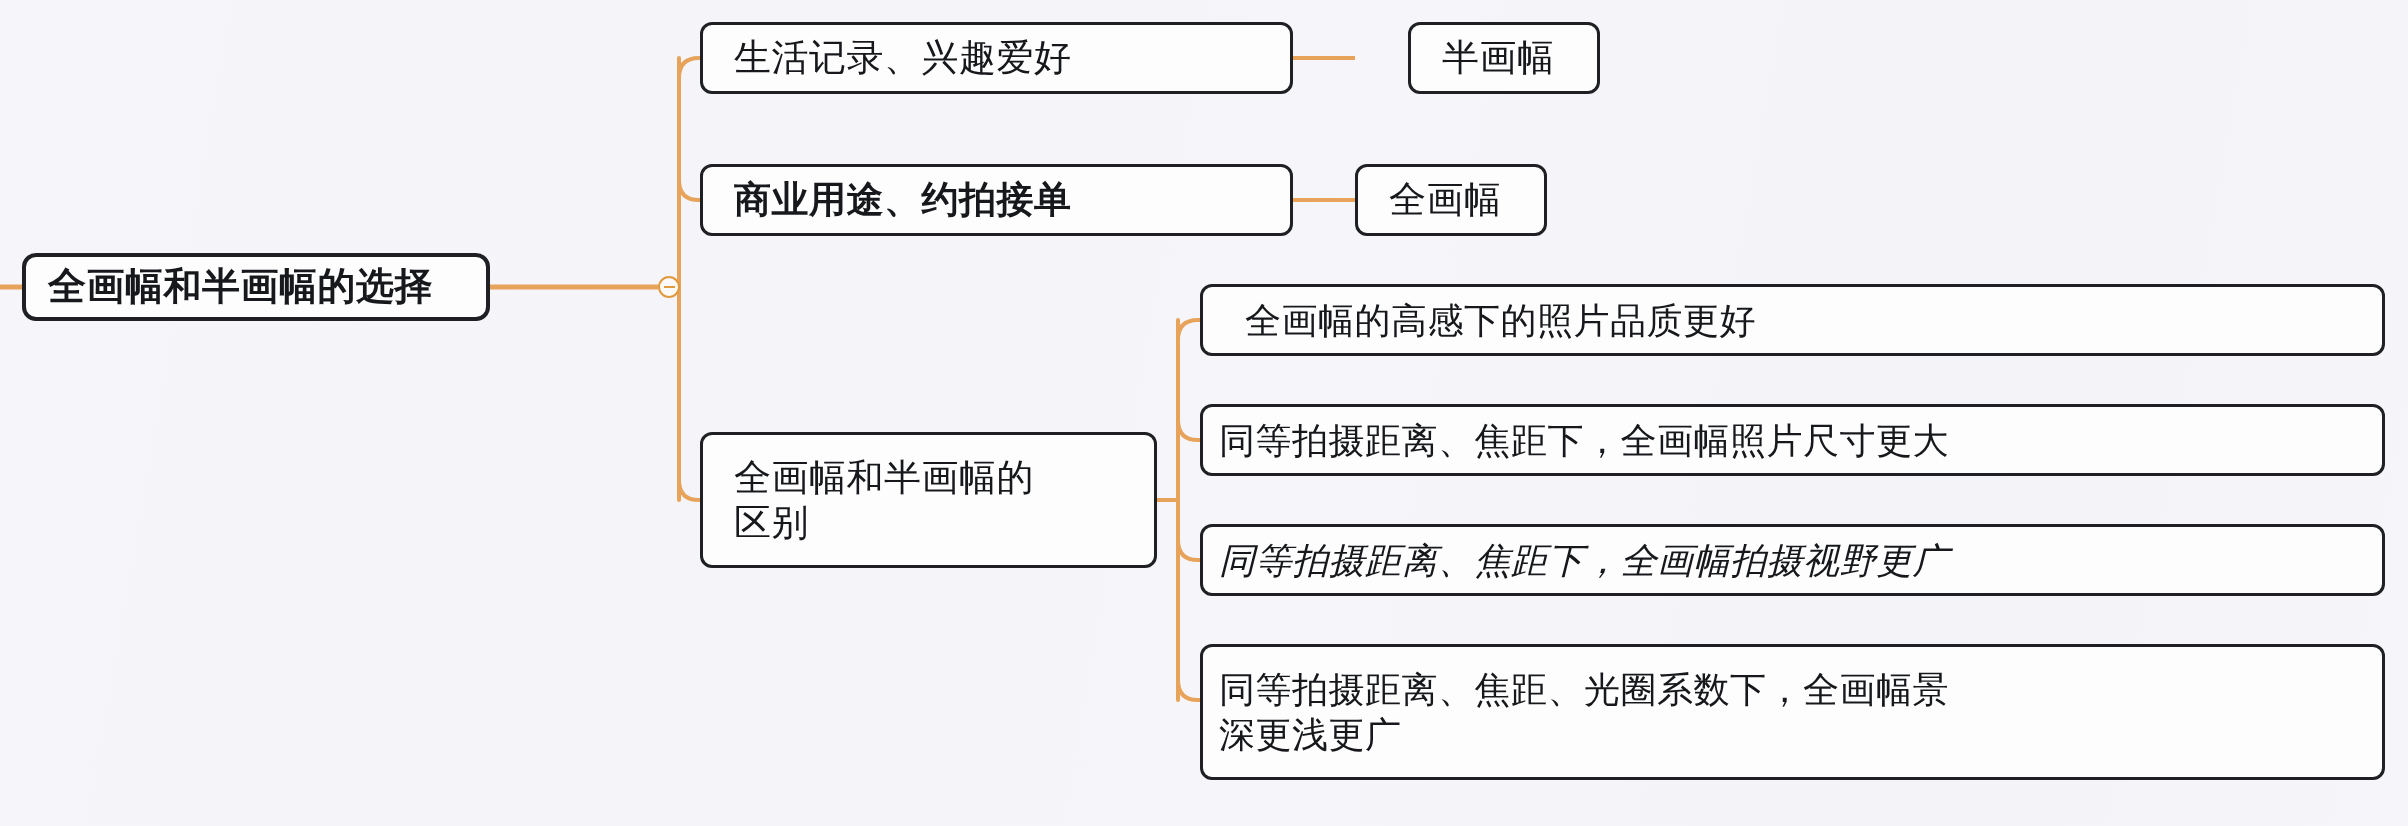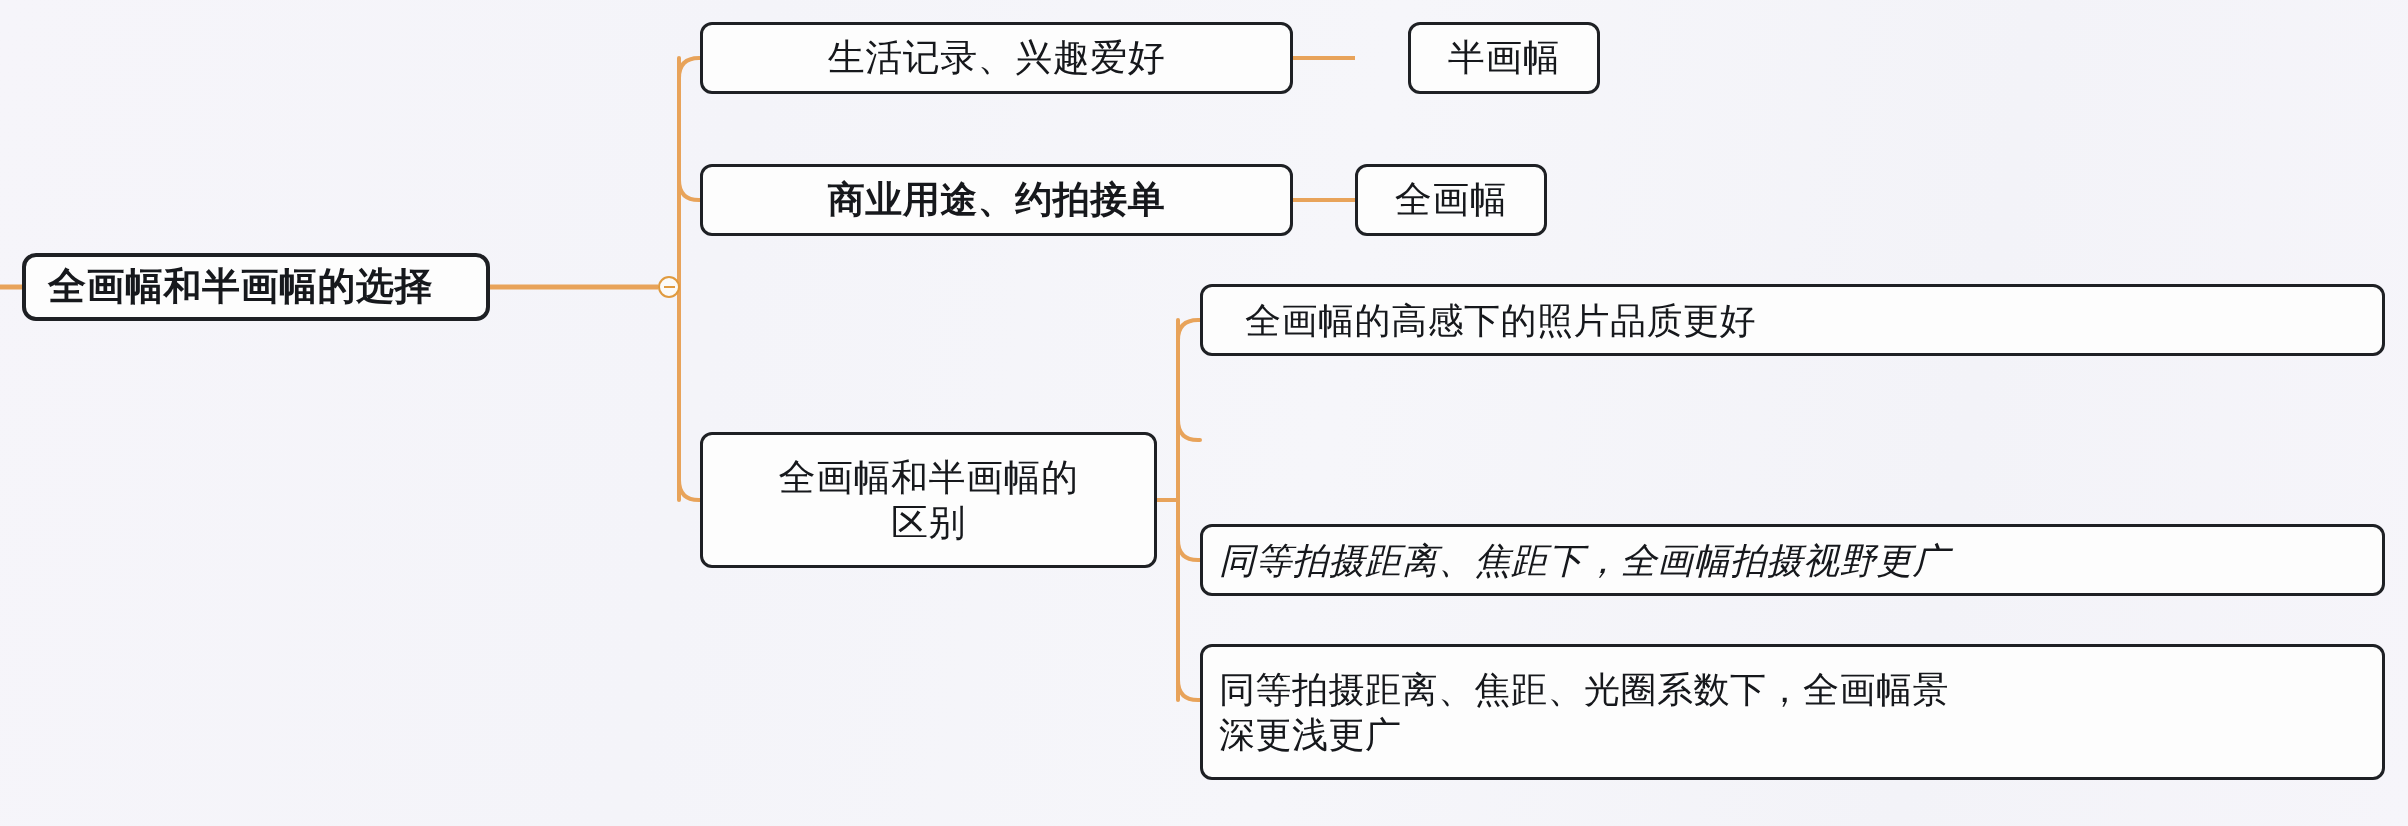--- a/index.html
+++ b/index.html
@@ -56,23 +56,22 @@
     border-radius: 14px;
     font-weight: bold;
     font-size: 38px;
     padding: 0 22px;
     line-height: 1.25;
   }
 
   
   .node.branch {
     font-size: 37px;
-    padding: 0 16px;
+    padding: 0 31px;
     line-height: 1.22;
-    text-align: center;
   }
 
   .node.detail {
     font-size: 36px;
     padding: 0 16px;
     line-height: 1.25;
   }
 
   .node.twoline {
     align-items: center;
@@ -179,20 +178,23 @@
 
   <div class="node branch twoline" style="left:700px; top:432px; width:457px; height:136px;">
     <span class="node-text">全画幅和半画幅的
 区别</span>
   </div>
 
   <div class="node detail" style="left:1200px; top:284px; width:1185px; height:72px;padding-left:42px;">
     <span class="node-text">全画幅的高感下的照片品质更好</span>
   </div>
 
+  <div class="node detail" style="left:1200px; top:404px; width:1185px; height:72px;">
+    <span class="node-text">同等拍摄距离、焦距下，全画幅照片尺寸更大</span>
+  </div>
 
   <div class="node detail" style="left:1200px; top:524px; width:1185px; height:72px;font-style:italic;">
     <span class="node-text">同等拍摄距离、焦距下，全画幅拍摄视野更广</span>
   </div>
 
   <div class="node detail twoline" style="left:1200px; top:644px; width:1185px; height:136px;">
     <span class="node-text">同等拍摄距离、焦距、光圈系数下，全画幅景
 深更浅更广</span>
   </div>
 

